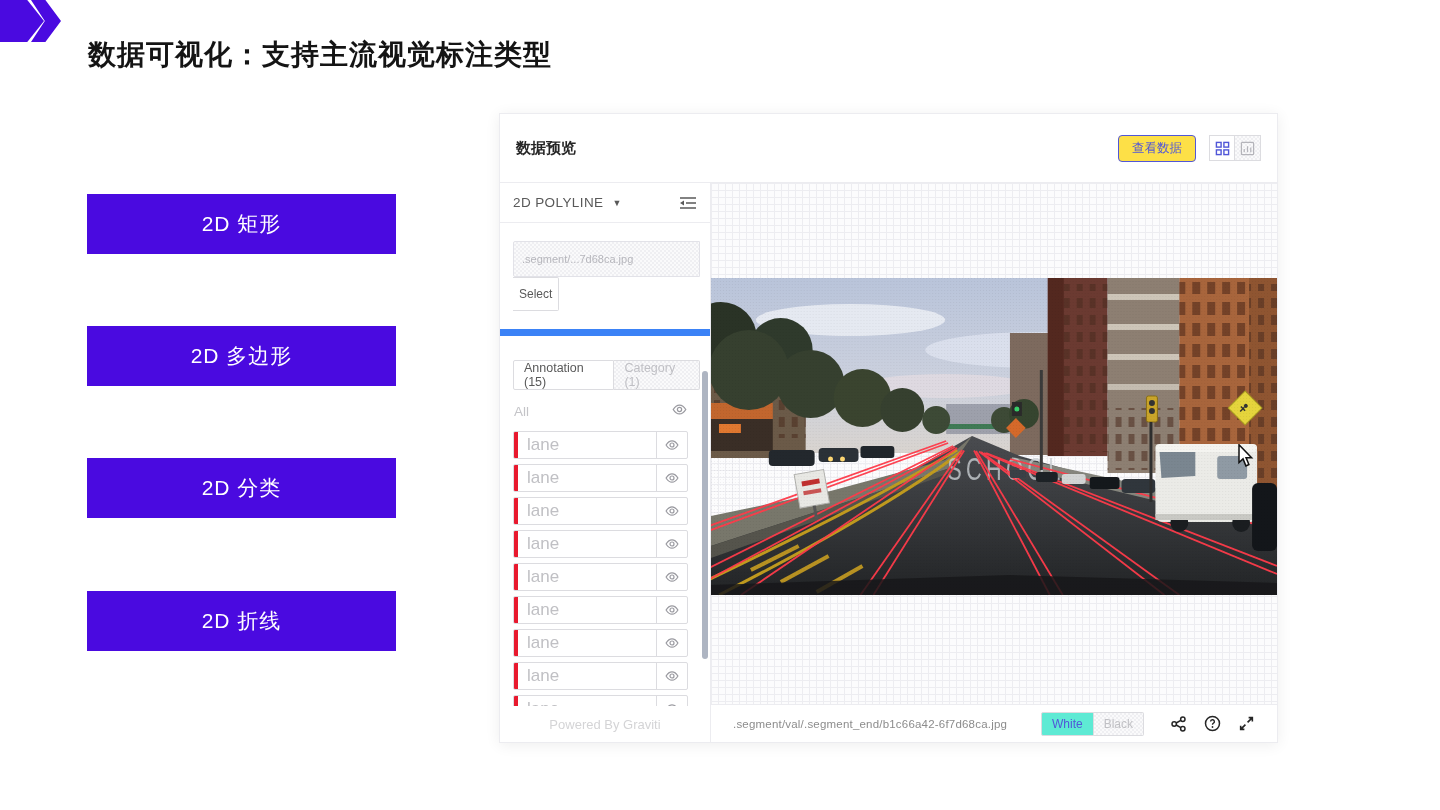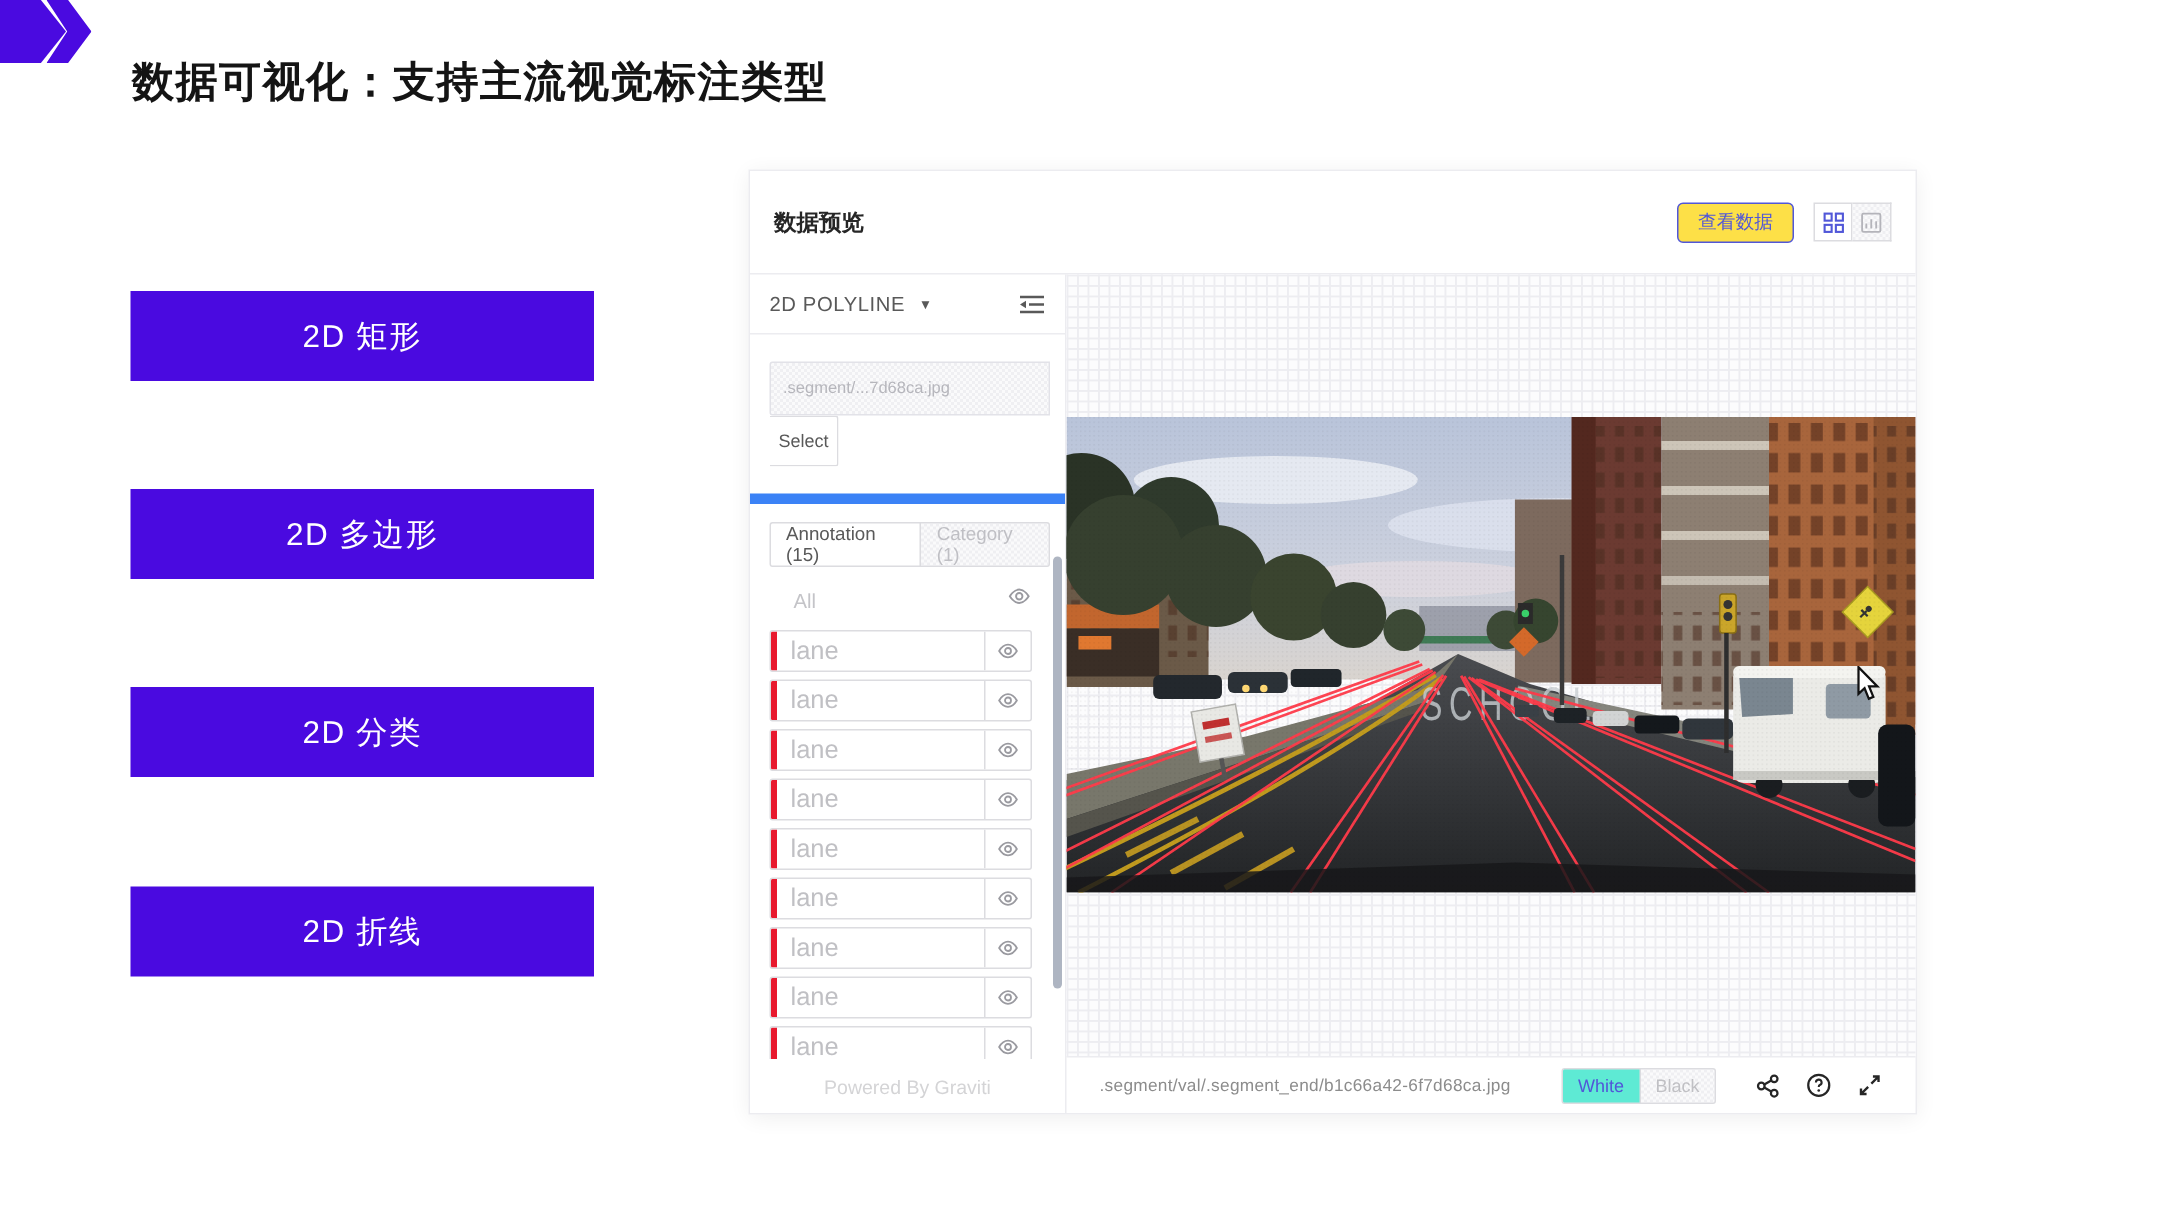--- a/index.html
+++ b/index.html
@@ -43,26 +43,26 @@
         border-bottom:1px solid #ececf0;}
   .sb-type-label{font-size:13.5px;color:#595959;letter-spacing:.4px;}
   .sb-caret{font-size:9px;color:#595959;margin-left:9px;}
   .sb-fold{margin-left:auto;display:flex;}
   .sb-search{padding:18px 10px 18px 13px;border-bottom:7px solid #3b82f6;display:flex;flex-direction:column;}
   .file-input{flex:1;height:34px;line-height:34px;border:1px solid #e2e2e8;border-radius:2px 0 0 2px;
         font-size:11px;color:#b6b6bc;padding:0 8px;white-space:nowrap;overflow:hidden;
         text-overflow:ellipsis;box-sizing:border-box;}
   .select-btn{width:46px;height:34px;border:1px solid #dcdce0;border-left:none;border-radius:0 2px 2px 0;
         background:#fff;font-size:12px;color:#595959;cursor:pointer;}
-  .sb-tabs{display:flex;margin:12px 10px 0 13px;align-items:flex-end;}
+  .sb-tabs{display:flex;margin:24px 10px 0 13px;align-items:flex-end;}
   .sb-tab{height:30px;padding:0 10px;display:flex;align-items:center;font-size:12.5px;
         border:1px solid #dcdce0;box-sizing:border-box;}
   .sb-tab.active{background:#fff;color:#595959;border-radius:2px 0 0 2px;}
   .sb-tab.inactive{color:#bfbfc4;border-left:none;border-radius:0 2px 2px 0;}
-  .sb-all{display:flex;align-items:center;margin:11px 22px 5px 29px;}
+  .sb-all{display:flex;align-items:center;margin:11px 22px 5px 14px;}
   .sb-all-label{font-size:13.5px;color:#c4c4c8;}
   .sb-all .eye{margin-left:auto;}
   .lane-list{flex:1;overflow:hidden;padding:4px 22px 0 13px;}
   .lane-row{height:26px;display:flex;align-items:center;border:1px solid #dcdce0;border-radius:2px;
         margin-bottom:5px;background:#fff;overflow:hidden;}
   .lane-bar{width:4px;height:100%;background:#e8192e;flex:0 0 4px;}
   .lane-label{flex:1;font-size:17px;color:#c0c0c4;padding-left:9px;}
   .lane-eye{width:30px;height:100%;border-left:1px solid #dcdce0;display:flex;align-items:center;
         justify-content:center;cursor:pointer;}
   .sb-scrollbar{position:absolute;right:2px;top:188px;width:6px;height:288px;border-radius:3px;

